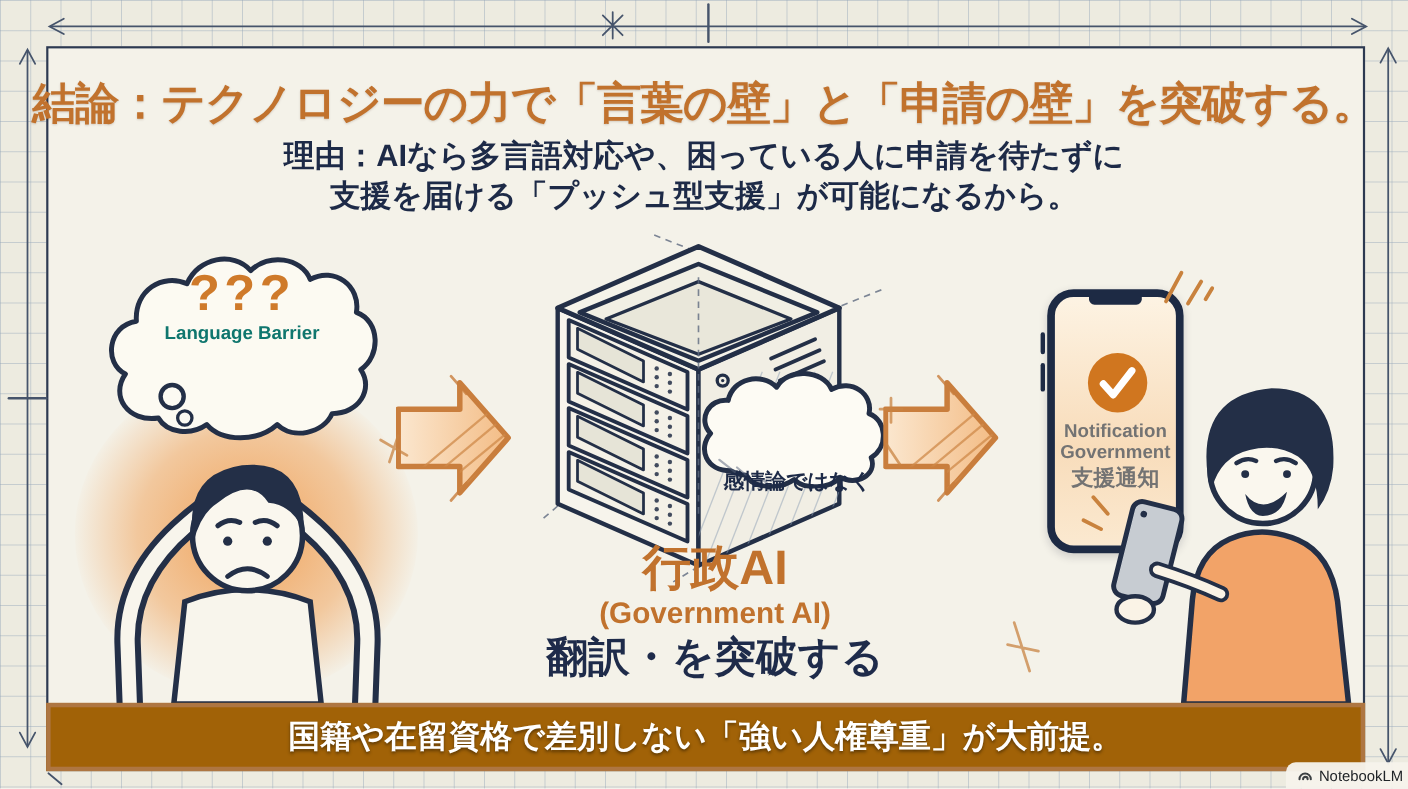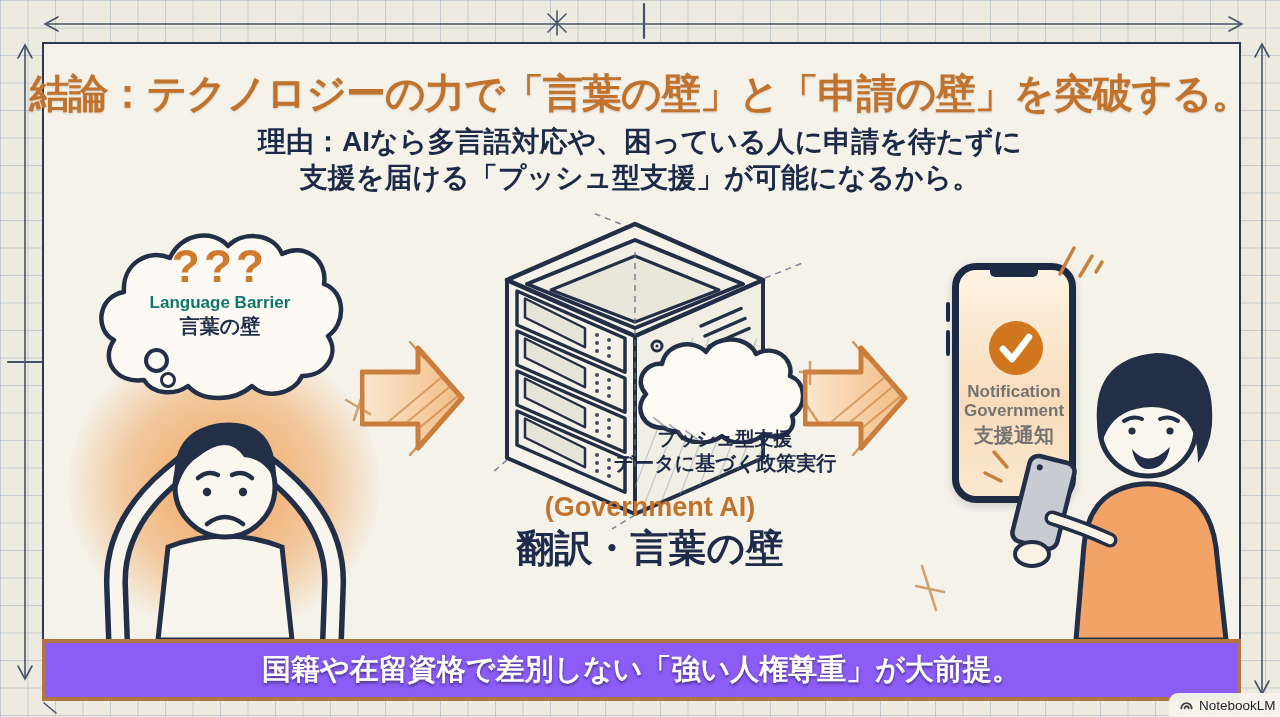--- a/index.html
+++ b/index.html
@@ -41,21 +41,21 @@
     border:7px solid #1d2a44;border-radius:24px;
     background:linear-gradient(180deg,#fdf3e3 0%,#f8dcba 60%,#fbe9d0 100%);
     box-shadow:0 3px 8px rgba(40,40,60,0.18);}
   .notch{position:absolute;left:50%;top:0;transform:translateX(-50%);width:48px;height:7px;background:#1d2a44;border-radius:0 0 5px 5px;}
   .sidebtn{position:absolute;width:4px;background:#1d2a44;border-radius:2px;z-index:3;}
   .phone-text{left:948px;top:382px;width:132px;z-index:5;font-weight:800;color:#737373;}
   .phone-text .en{font-size:17px;line-height:19px;}
   .phone-text .ja{font-size:20px;line-height:25px;margin-top:3px;}
 
   .banner{left:42px;top:639px;width:1199px;height:62px;z-index:40;box-sizing:border-box;
-    background:#8b5cf6;border:4px solid #ae7642;display:flex;align-items:center;justify-content:center;}
+    background:#a16207;border:4px solid #ae7642;display:flex;align-items:center;justify-content:center;}
   .banner-text{color:#ffffff;font-size:29px;font-weight:800;text-shadow:0 2px 3px rgba(0,0,0,0.45);}
 
   .wm{left:1169px;top:693px;width:111px;height:24px;z-index:60;background:rgba(246,243,235,0.96);
     border-radius:9px 0 0 0;display:flex;align-items:center;gap:5px;padding-left:10px;box-sizing:border-box;}
   .wm-label{font-size:13.5px;color:#202428;font-weight:500;}
 
   .overlay{left:0;top:0;z-index:50;pointer-events:none;}
   svg{display:block;}
 </style>
 </head>
@@ -74,21 +74,20 @@
   <div class="abs glow"></div>
 
   <svg class="abs" style="left:88px;top:222px;z-index:4;" width="262" height="212" viewBox="0 0 262 212">
     <path d="M56,158 C28,162 12,138 26,118 C6,108 10,74 36,70 C34,42 60,26 82,36 C92,12 124,6 140,24 C156,8 186,12 194,32 C216,20 240,38 236,62 C258,70 258,102 240,114 C252,132 238,154 214,154 C206,172 178,178 164,164 C146,180 114,180 100,164 C86,174 64,172 56,158 Z" fill="#fcfaf2" stroke="#232f47" stroke-width="4.5" stroke-linejoin="round"></path>
   </svg>
   <div class="abs trail1"></div>
   <div class="abs trail2"></div>
   <div class="abs bubble-text ctr">
     <div class="bubble-q">???</div>
     <div class="bubble-en">Language Barrier</div>
-    <div class="bubble-ja">言葉の壁</div>
   </div>
 
   <svg class="abs" style="left:80px;top:375px;z-index:3;" width="290" height="265" viewBox="0 0 290 265">
     <path d="M88,172 Q145,150 202,172 L212,265 L78,265 Z" fill="#f8f5ec" stroke="#232f47" stroke-width="5"></path>
     <g fill="none" stroke-linecap="round">
       <path d="M38,265 L36,210 Q34,150 90,102 Q115,80 140,68" stroke="#232f47" stroke-width="24"></path>
       <path d="M38,265 L36,210 Q34,150 90,102 Q115,80 140,68" stroke="#f8f5ec" stroke-width="13"></path>
       <path d="M252,265 L254,210 Q256,150 200,102 Q175,80 150,68" stroke="#232f47" stroke-width="24"></path>
       <path d="M252,265 L254,210 Q256,150 200,102 Q175,80 150,68" stroke="#f8f5ec" stroke-width="13"></path>
     </g>
@@ -205,27 +204,27 @@
   <svg class="abs" style="left:628px;top:332px;z-index:4;" width="180" height="112" viewBox="0 0 180 112">
     <path d="M36,96 C14,96 6,76 18,62 C6,50 16,30 34,32 C38,12 64,6 78,20 C88,2 120,4 128,22 C146,12 166,26 162,44 C178,50 180,74 164,84 C170,100 150,110 136,102 C126,112 104,114 94,104 C80,114 56,112 50,100 C44,100 40,98 36,96 Z" fill="#fdfbf4" stroke="#232f47" stroke-width="4.5" stroke-linejoin="round"></path>
     <g stroke="#55617a" stroke-width="2" opacity="0.5" stroke-linecap="round">
       <path d="M26,86 l14,11"></path>
         <path d="M42,93 l12,10"></path>
         <path d="M58,99 l11,8"></path>
     </g>
   </svg>
 
   <div class="abs srv-caption ctr">
-    <div class="l1 nowrap">プッシュ型支援</div>
-    <div class="l2 nowrap">データに基づく政策実行</div>
+    <div class="l1 nowrap">感情論ではなく</div>
   </div>
 
   <div class="abs gov ctr">
+    <div class="gov-ja nowrap">行政AI</div>
     <div class="gov-en nowrap">(Government AI)</div>
-    <div class="gov-fn nowrap">翻訳・言葉の壁</div>
+    <div class="gov-fn nowrap">翻訳・を突破する</div>
   </div>
 
   <svg class="abs" style="left:803px;top:336px;z-index:4;" width="105" height="125" viewBox="0 0 105 125">
     <defs>
       <linearGradient id="ag2" x1="0" y1="0" x2="1" y2="0">
         <stop offset="0" stop-color="#fbe7cf"></stop>
           <stop offset="1" stop-color="#f3bc85"></stop>
       </linearGradient>
       <clipPath id="ac2">
           <polygon points="2,36 58,36 58,12 102,62 58,112 58,88 2,88"></polygon>

